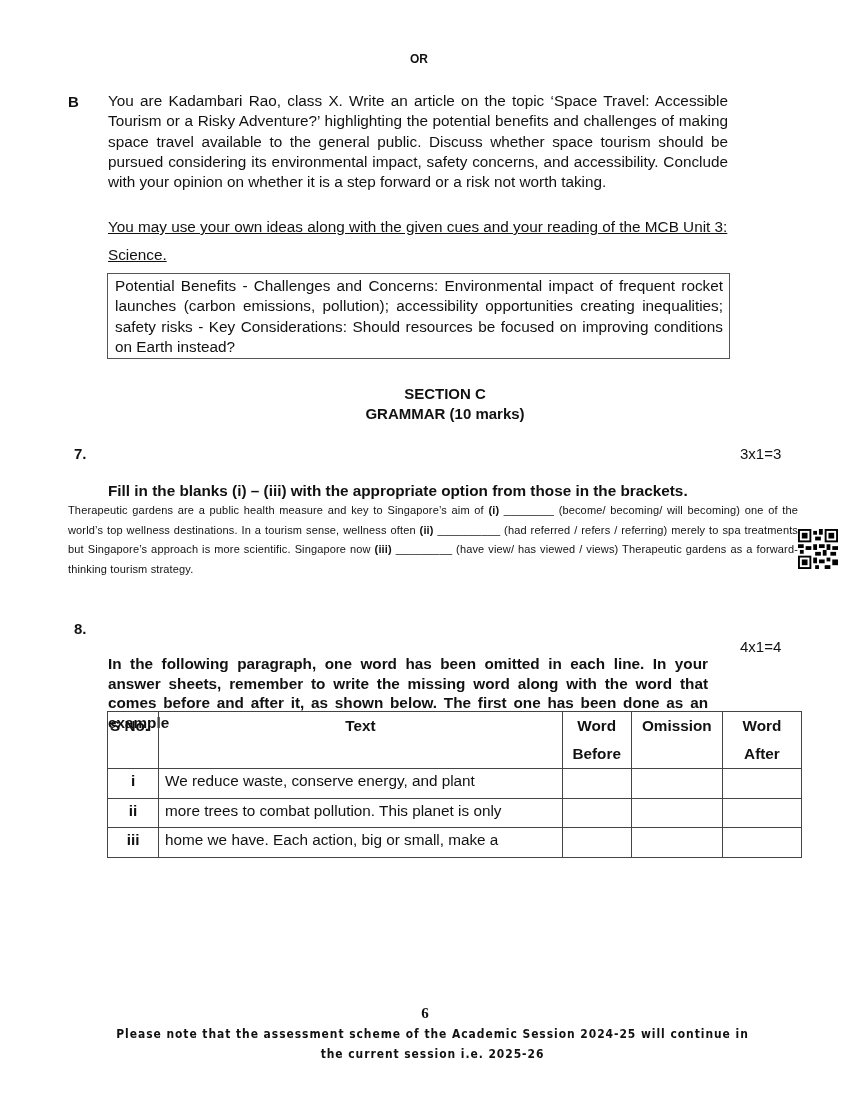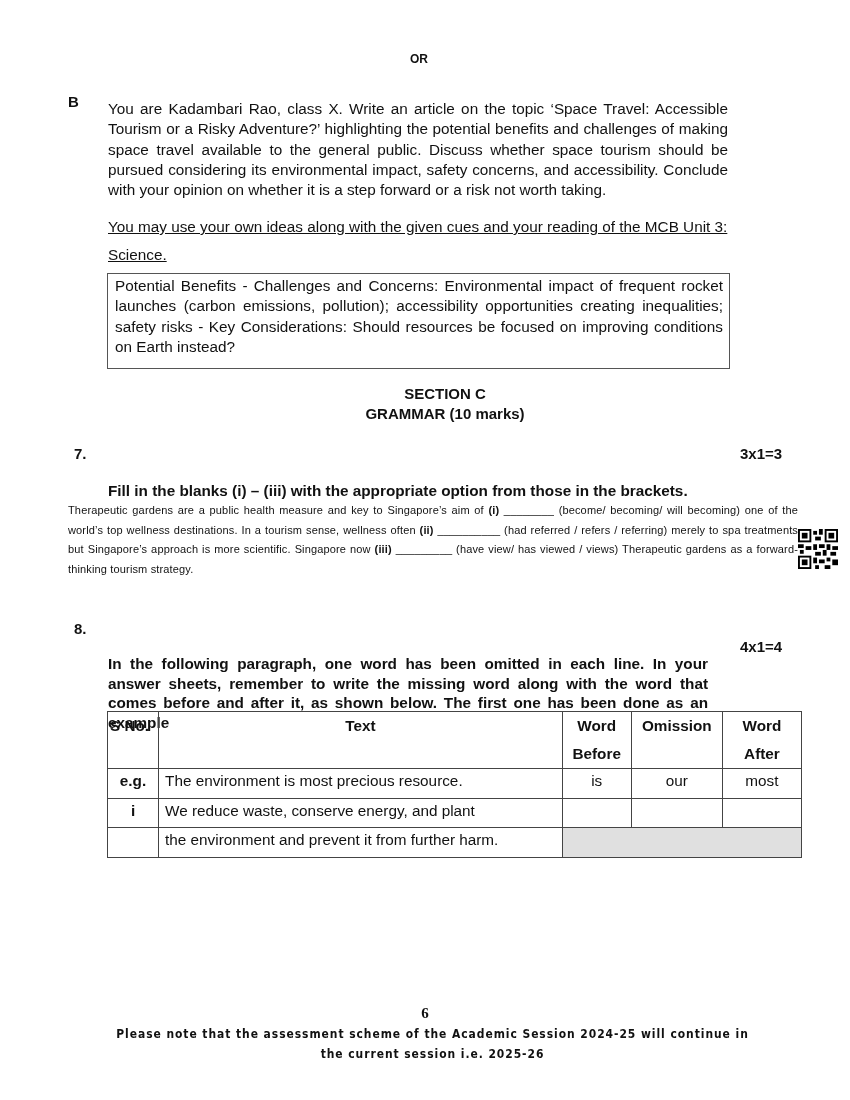--- a/index.html
+++ b/index.html
@@ -1,26 +1,26 @@
 <!DOCTYPE html>
 <html><head>
 <meta charset="utf-8">
 <style>
   html, body { margin:0; padding:0; background:#ffffff; }
   body { width:850px; height:1100px; position:relative; overflow:hidden;
          font-family:"Liberation Sans", sans-serif; color:#111; }
   .abs { position:absolute; }
   .or { top:52px; left:0; width:838px; text-align:center; font-weight:bold; font-size:12px; }
   .qlabel { font-weight:bold; font-size:15px; }
-  .body-text { font-size:15.3px; line-height:20.3px; text-align:justify;margin-top:8px; }
-  .cuebox { left:107px; top:273px; width:608px; border:1px solid #555; padding:2px 6px 11px 7px;
+  .body-text { font-size:15.3px; line-height:20.3px; text-align:justify; }
+  .cuebox { left:107px; top:273px; width:608px; border:1px solid #555; padding:2px 6px 1px 7px;
             font-size:15.3px; line-height:20.3px; text-align:justify; }
   .sect { left:0; width:890px; text-align:center; font-weight:bold; font-size:15px; line-height:20px; }
   .qhead { font-weight:bold; font-size:15.3px; line-height:19.5px; text-align:justify;margin-top:37px; }
-  .marks { font-weight:bold; font-size:15px; }
+  .marks { font-weight:normal; font-size:15px; }
   .para { left:68px; top:501px; width:730px; font-size:11px; line-height:19.5px; text-align:justify;
           letter-spacing:0.15px; }
   table.omit { position:absolute; left:107px; top:711px; width:695px; border-collapse:collapse;
                font-size:15.3px; }
   table.omit td, table.omit th { border:1px solid #444; padding:0 6px; vertical-align:top; }
   table.omit th { font-weight:bold; height:56px; line-height:28px; }
   table.omit td { height:28.5px; line-height:24px; }
   .c-sno { width:38px; text-align:center; font-weight:bold; }
   .c-text { width:390px; }
   .c-wb { width:56px; text-align:center; }
@@ -97,35 +97,37 @@
     <tr>
       <th class="c-sno" style="text-align:left; padding-left:2px;">S No.</th>
       <th class="c-text">Text</th>
       <th class="c-wb"><span>Word</span><br><span>Before</span></th>
       <th class="c-om">Omission</th>
       <th class="c-wa"><span>Word</span><br><span>After</span></th>
     </tr>
   </thead>
   <tbody>
     <tr>
-      <td class="c-sno">e.g.</td>
-      <td class="c-text">The environment is most precious resource.</td>
-      <td class="c-wb">is</td>
-      <td class="c-om">our</td>
-      <td class="c-wa">most</td>
-    </tr>
-    <tr>
       <td class="c-sno">i</td>
       <td class="c-text">We reduce waste, conserve energy, and plant</td>
       <td class="c-wb"></td>
       <td class="c-om"></td>
       <td class="c-wa"></td>
     </tr>
     <tr>
-      <td class="c-sno"></td>
-      <td class="c-text">the environment and prevent it from further harm.</td>
-      <td class="shaded" colspan="3"></td>
+      <td class="c-sno">ii</td>
+      <td class="c-text">more trees to combat pollution. This planet is only</td>
+      <td class="c-wb"></td>
+      <td class="c-om"></td>
+      <td class="c-wa"></td>
+    </tr>
+    <tr>
+      <td class="c-sno">iii</td>
+      <td class="c-text">home we have. Each action, big or small, make a</td>
+      <td class="c-wb"></td>
+      <td class="c-om"></td>
+      <td class="c-wa"></td>
     </tr>
   </tbody>
 </table>
 
 <div class="abs pageno">6</div>
 <div class="abs footer">Please note that the assessment scheme of the Academic Session 2024-25 will continue in the current session i.e. 2025-26</div>
 
 </body></html>

